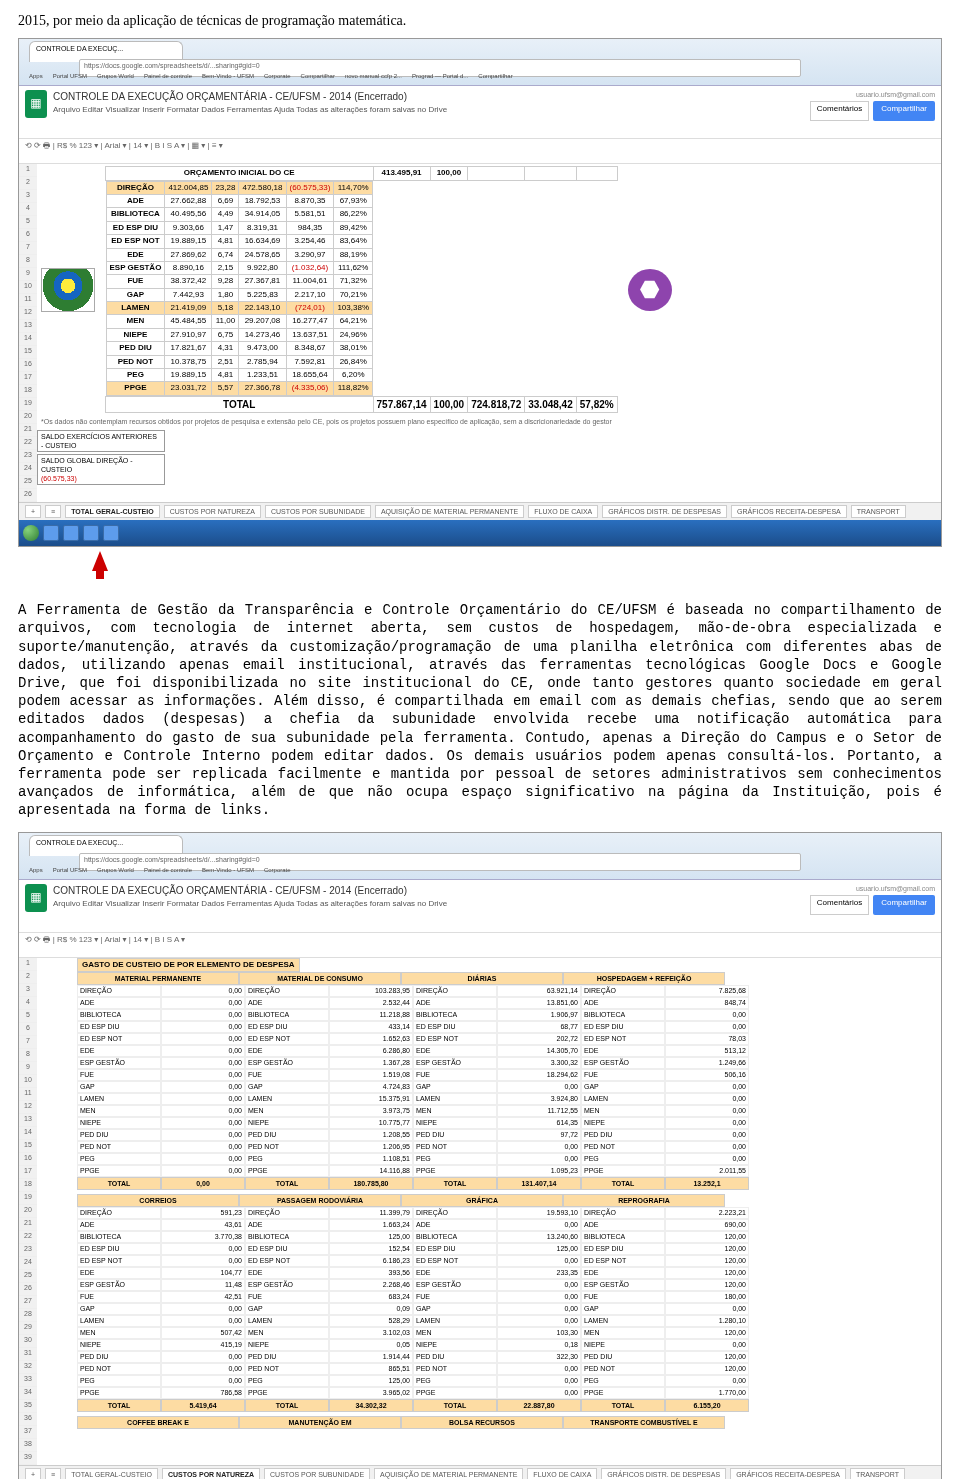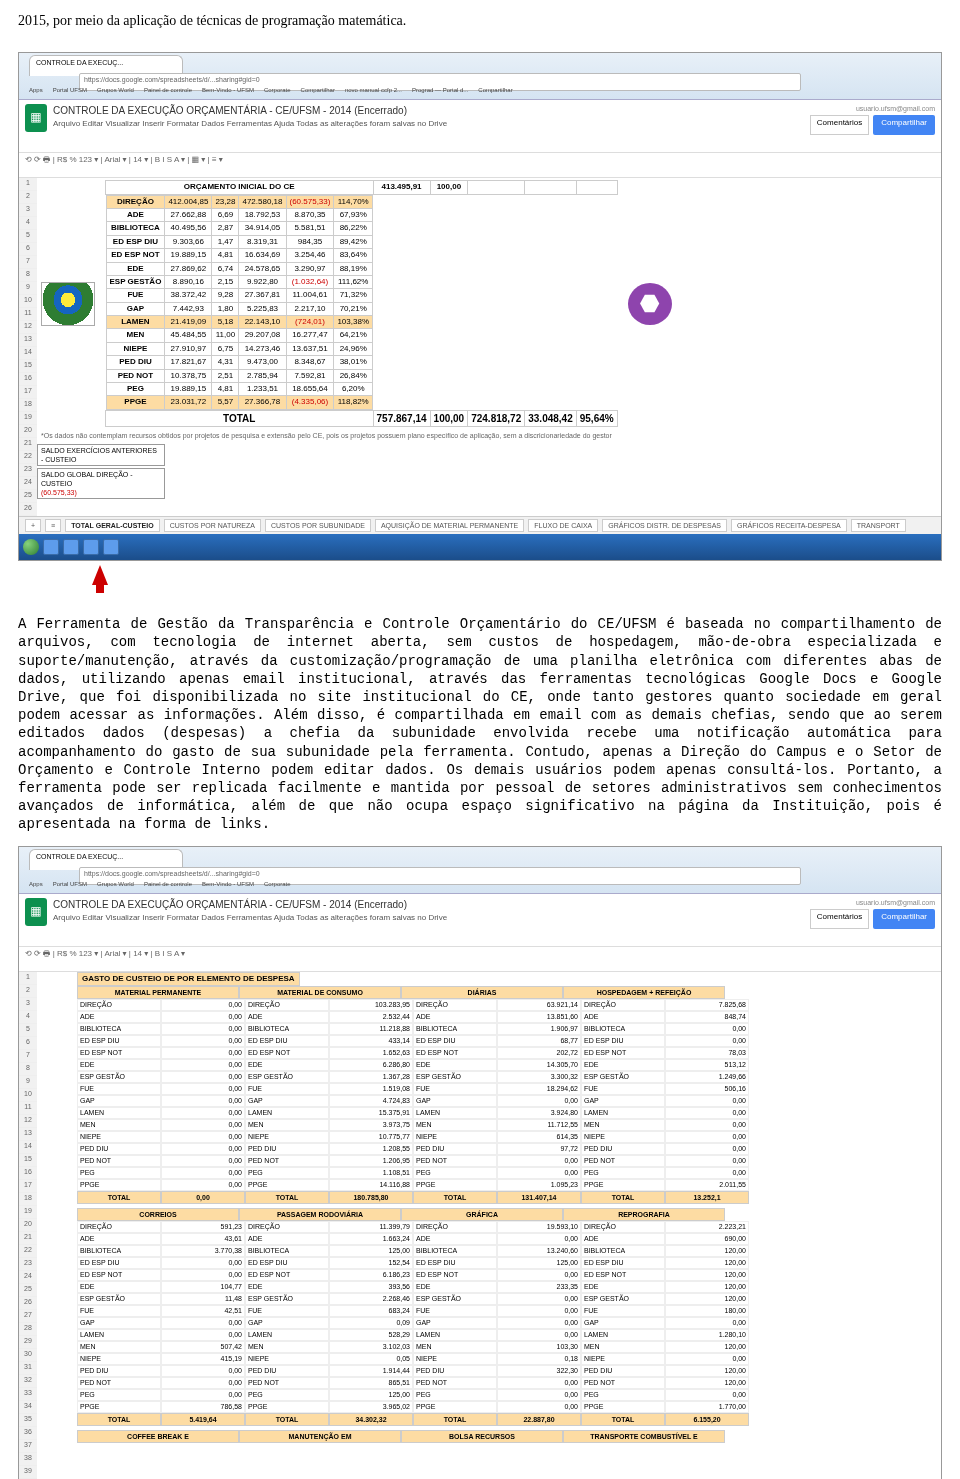--- a/index.html
+++ b/index.html
@@ -5,21 +5,21 @@
   body {
     font-family: 'Times New Roman', serif;
     font-size: 14px;
     margin: 0;
     padding: 12px 18px;
     width: 924px;
     background: #fff;
     color: #000;
     line-height: 1.3;
   }
-  .intro-line { margin-bottom: 22px; }
+  .intro-line { margin-bottom: 8px; }
   .main-para {
     text-align: justify;
     margin-top: 30px;
     margin-bottom: 12px;
     font-family: Liberation Mono, monospace;
   }
   .spreadsheet-shot {
     border: 1px solid #999;
     margin: 6px 0;
     background: #fff;
@@ -341,21 +341,21 @@
                 <div class="c0">ADE</div>
                 <div class="c1">27.662,88</div>
                 <div class="c2">6,69</div>
                 <div class="c3">18.792,53</div>
                 <div class="c4">8.870,35</div>
                 <div class="c5">67,93%</div>
               </div>
               <div class="shot1-row">
                 <div class="c0">BIBLIOTECA</div>
                 <div class="c1">40.495,56</div>
-                <div class="c2">2,87</div>
+                <div class="c2">4,49</div>
                 <div class="c3">34.914,05</div>
                 <div class="c4">5.581,51</div>
                 <div class="c5">86,22%</div>
               </div>
               <div class="shot1-row">
                 <div class="c0">ED ESP DIU</div>
                 <div class="c1">9.303,66</div>
                 <div class="c2">1,47</div>
                 <div class="c3">8.319,31</div>
                 <div class="c4">984,35</div>
@@ -457,21 +457,21 @@
                 <div class="c4 neg">(4.335,06)</div>
                 <div class="c5">118,82%</div>
               </div>
             </div>
           <div class="shot1-row row-total">
             <div class="c0">TOTAL</div>
             <div class="c1">757.867,14</div>
             <div class="c2">100,00</div>
             <div class="c3">724.818,72</div>
             <div class="c4">33.048,42</div>
-            <div class="c5">95,64%</div>
+            <div class="c5">57,82%</div>
           </div>
         </div>
         <div class="purple-crest"></div>
       </div>
       <div class="footnote">*Os dados não contemplam recursos obtidos por projetos de pesquisa e extensão pelo CE, pois os projetos possuem plano específico de aplicação, sem a discricionariedade do gestor</div>
       <div class="saldo-box">SALDO EXERCÍCIOS ANTERIORES - CUSTEIO</div>
       <div class="saldo-box">
         <span>SALDO GLOBAL DIREÇÃO - CUSTEIO</span><br>
         <span class="neg">(60.575,33)</span>
       </div>

